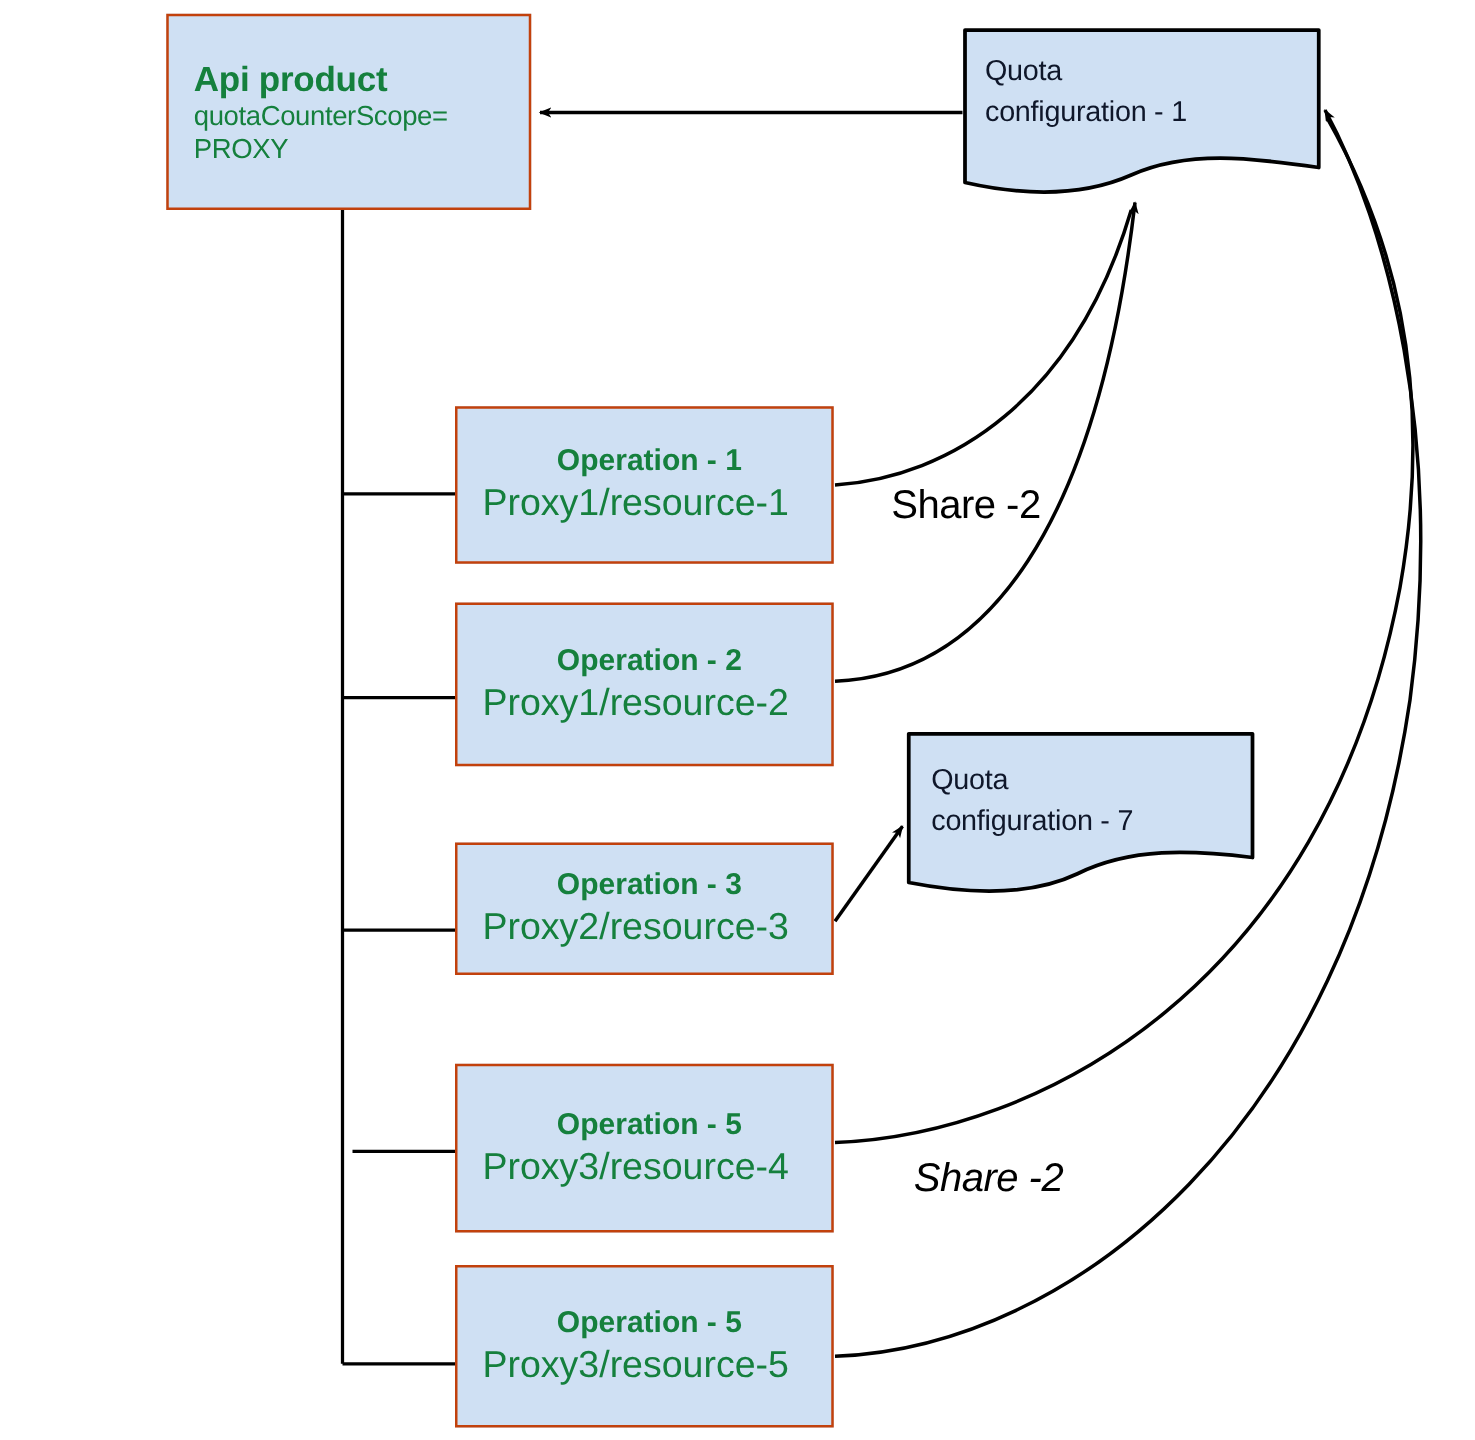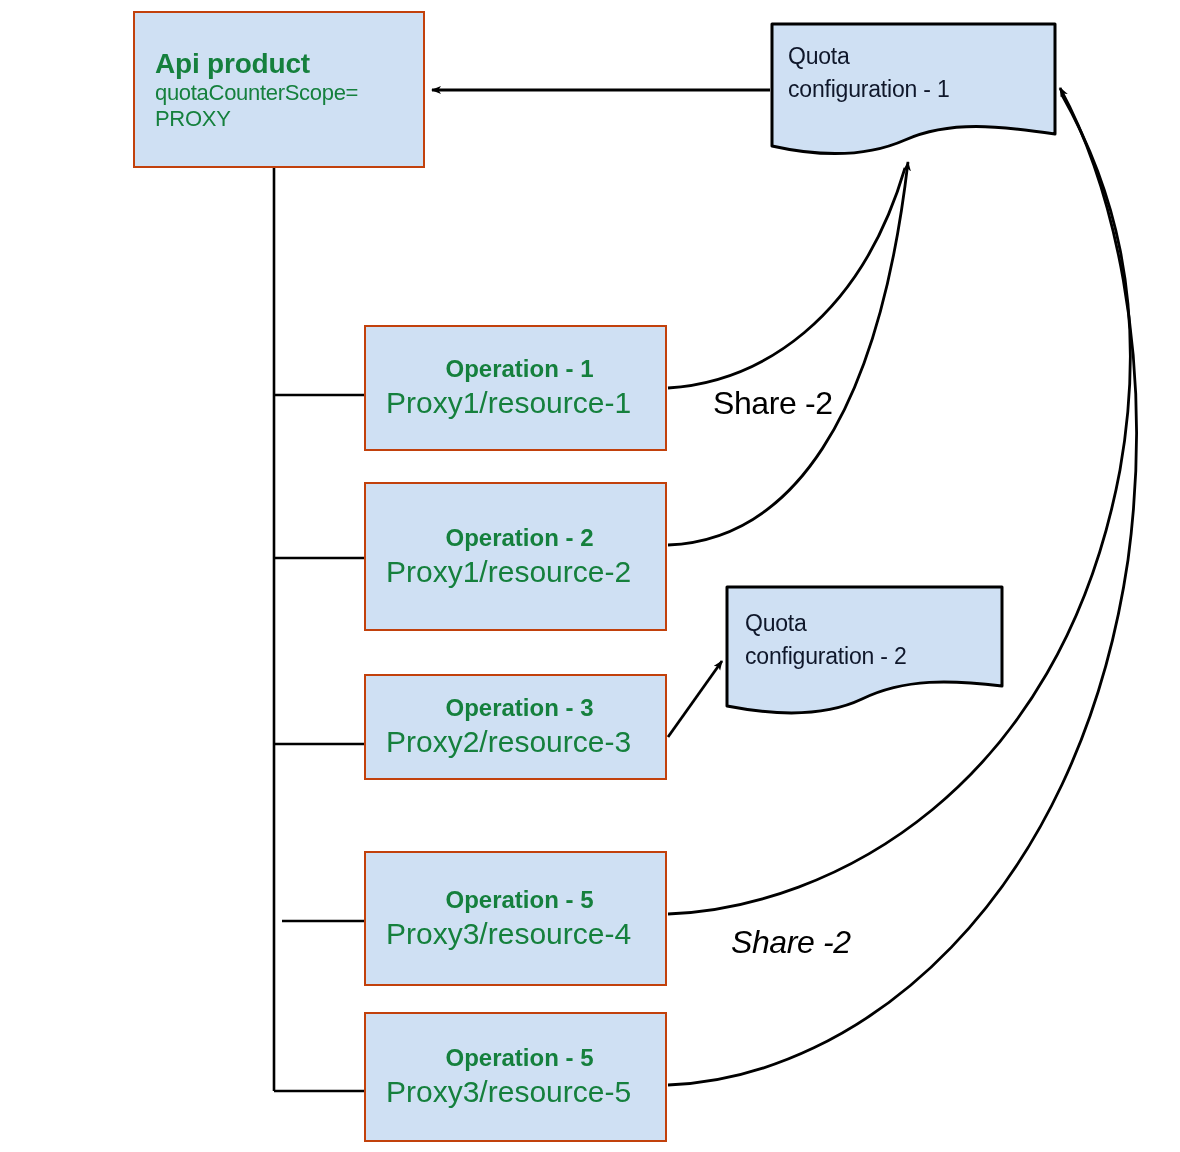--- a/index.html
+++ b/index.html
@@ -129,31 +129,31 @@
     </div>
   </div>
 
   <div class="doc-text" style="left:788px; top:40px; width:260px;">
     <div>Quota</div>
     <div>configuration - 1</div>
   </div>
 
   <div class="doc-text" style="left:745px; top:607px; width:250px;">
     <div>Quota</div>
-    <div>configuration - 2</div>
+    <div>configuration - 7</div>
   </div>
 
   <div class="node" style="left:364px; top:325px; width:303px; height:126px;">
     <div class="inner">
       <div class="op-title">Operation - 1</div>
       <div class="op-sub">Proxy1/resource-1</div>
     </div>
   </div>
 
-  <div class="node" style="left:364px; top:482px; width:303px; height:149px;">
+  <div class="node" style="left:364px; top:482px; width:303px; height:131px;">
     <div class="inner">
       <div class="op-title">Operation - 2</div>
       <div class="op-sub">Proxy1/resource-2</div>
     </div>
   </div>
 
   <div class="node" style="left:364px; top:674px; width:303px; height:106px;">
     <div class="inner">
       <div class="op-title">Operation - 3</div>
       <div class="op-sub">Proxy2/resource-3</div>

